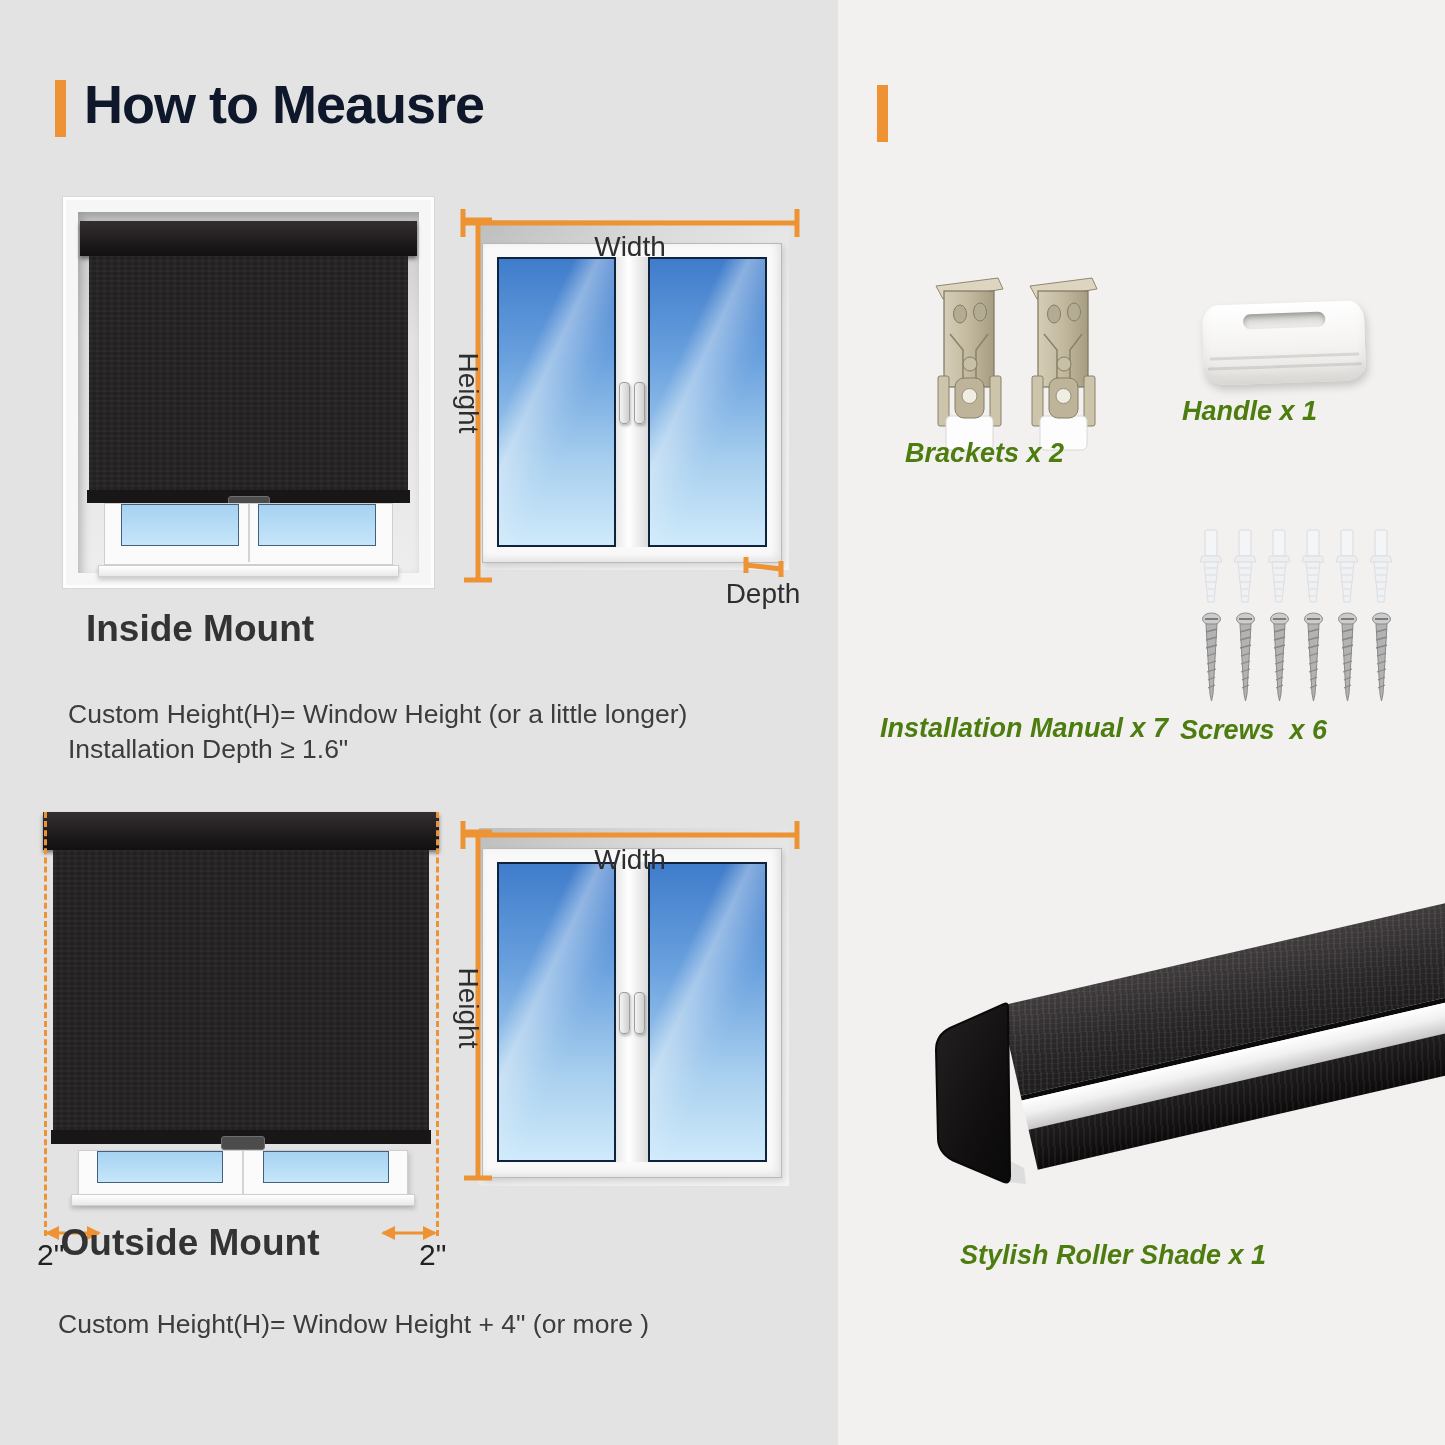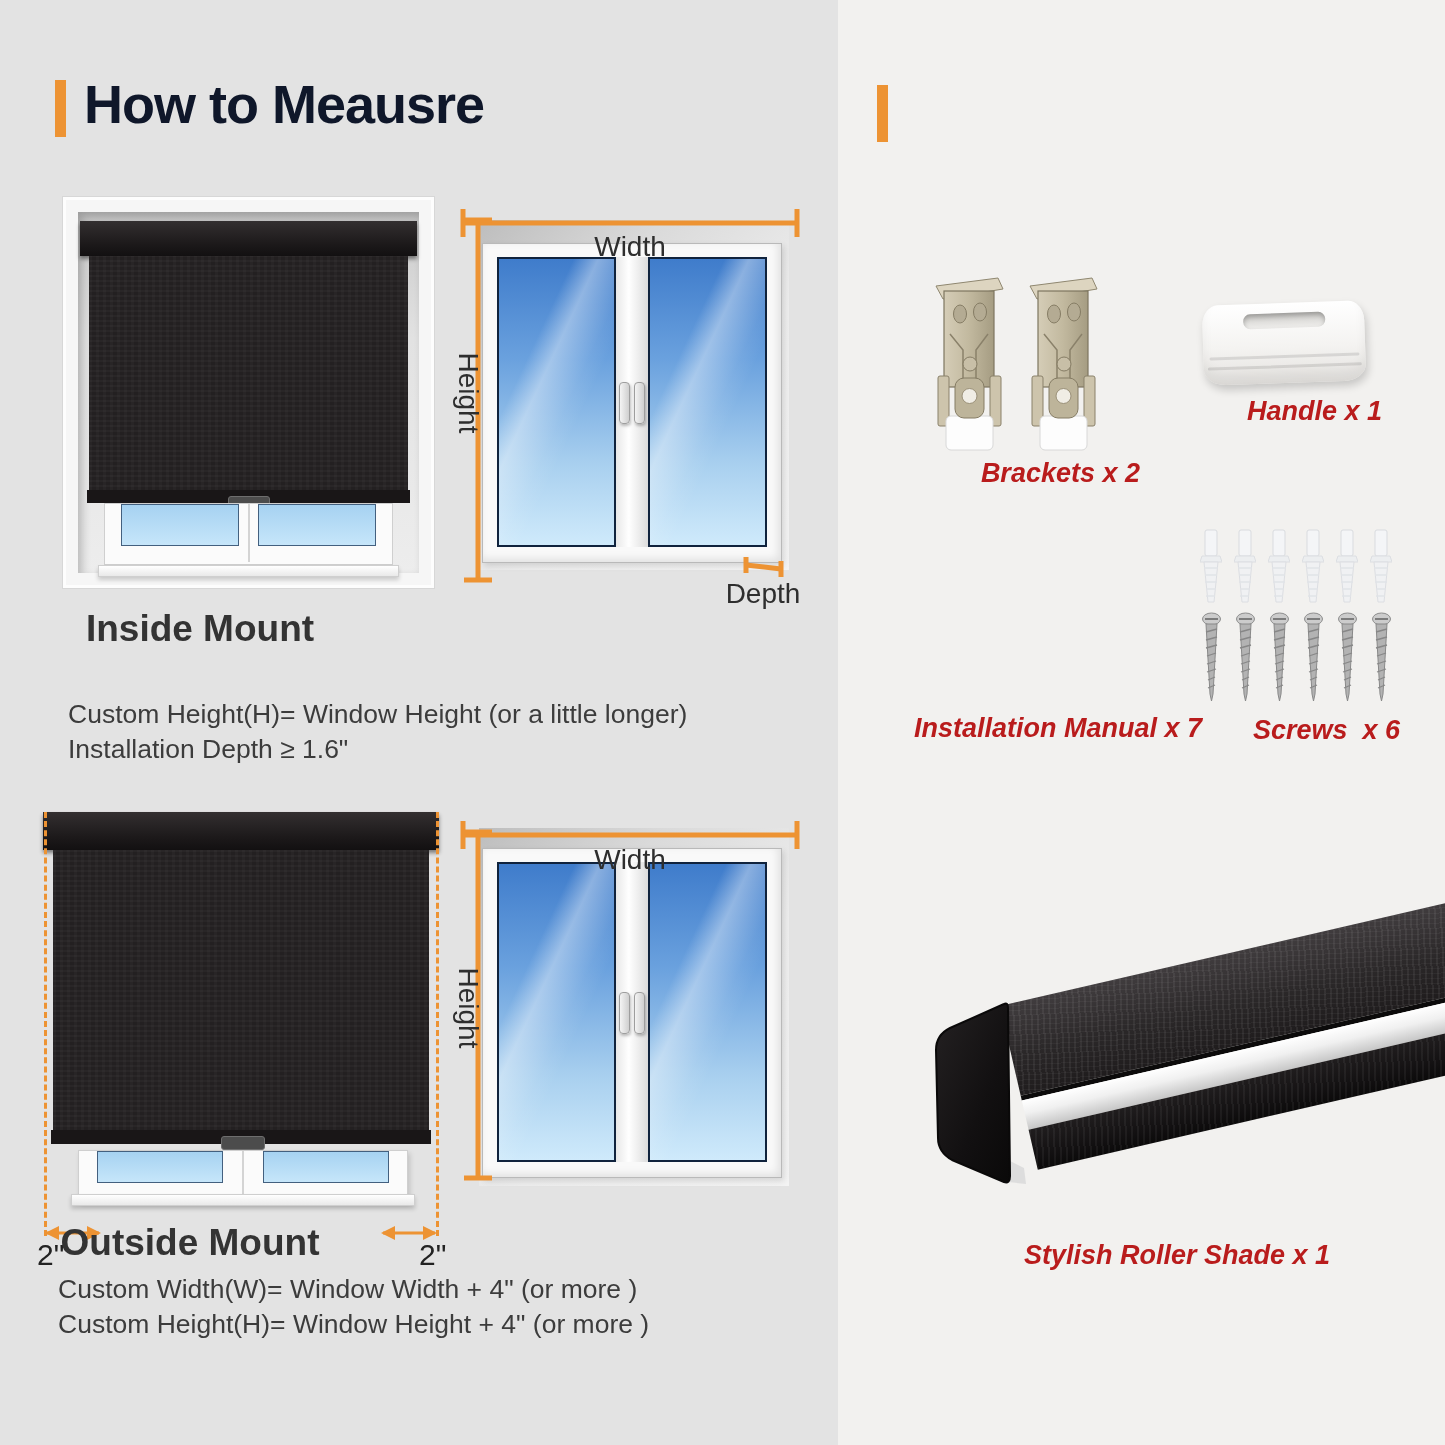--- a/index.html
+++ b/index.html
@@ -11,21 +11,21 @@
   
   .right-panel { left:838px; top:0; width:607px; height:1445px; background:#f2f1ef; }
 
   
   .accent-bar { width:11px; background:#ED9333; }
   .sec-title { font-size:54px; font-weight:700; color:#0f172a; letter-spacing:-1px; white-space:nowrap; }
 
   
   .mount-heading { font-size:37px; font-weight:700; color:#333; text-align:center; }
   .body-line { font-size:26.5px; color:#3c3c3c; line-height:35.5px; white-space:pre-wrap; }
-  .item-label { font-size:27px; font-weight:700; font-style:italic; color:#b91c1c; text-align:right; white-space:pre-wrap; }
+  .item-label { font-size:27px; font-weight:700; font-style:italic; color:#4d7c0f; text-align:left; white-space:pre-wrap; }
   .measure-label { font-size:28px; color:#2e2e2e; white-space:nowrap; }
   .offset-label { font-size:30px; font-weight:400; color:#222; }
 
   
   .reveal { background:linear-gradient(135deg,#bdbdbd,#dadada 28%,#ededed 60%,#f3f3f3); }
   .win-frame { background:#f9f9f9; border:1px solid #b9b9b9; box-shadow:inset -3px -3px 8px rgba(0,0,0,.10), 2px 3px 6px rgba(0,0,0,.12); }
   .pane { border:2px solid #10233d;
           background:linear-gradient(115deg, rgba(255,255,255,0) 30%, rgba(255,255,255,.38) 40%, rgba(255,255,255,.08) 55%, rgba(255,255,255,0) 62%),
                      linear-gradient(180deg,#3f7ccb 0%,#6aa1de 35%,#a9d0ef 72%,#cfeafb 100%); }
   .stile { background:linear-gradient(90deg,#e8e8e8,#ffffff 40%,#dcdcdc); }
@@ -181,21 +181,20 @@
         <line x1="23" y1="32" x2="23" y2="378"></line>
         <line x1="9" y1="32" x2="37" y2="32"></line>
         <line x1="9" y1="378" x2="37" y2="378"></line>
       </g>
     </svg>
     <div class="abs measure-label" style="left:0; top:44px; width:350px; text-align:center;">Width</div>
     <div class="abs measure-label" style="left:-32px; top:192px; width:90px; text-align:center; transform:rotate(90deg);">Height</div>
   </div>
 
   <div class="abs mount-heading" style="left:0; top:1222px; width:380px;">Outside Mount</div>
-  <div class="abs body-line" style="left:58px; top:1272px;">Custom Width(W)= Window Width + 4" (or more )</div>
   <div class="abs body-line" style="left:58px; top:1307px;">Custom Height(H)= Window Height + 4" (or more )</div>
 
   <svg class="abs" style="left:933px; top:276px;" width="74" height="180" viewBox="0 0 74 180">
     <defs>
       <linearGradient id="met" x1="0" y1="0" x2="1" y2="0">
         <stop offset="0" stop-color="#d5cdb7"></stop>
           <stop offset=".5" stop-color="#c2b99f"></stop>
           <stop offset="1" stop-color="#a59c82"></stop>
       </linearGradient>
     </defs>
@@ -217,21 +216,21 @@
     <ellipse cx="27" cy="38" rx="6.5" ry="9" fill="#b4ab93" stroke="#857c64"></ellipse>
     <ellipse cx="47" cy="36" rx="6.5" ry="9" fill="#b4ab93" stroke="#857c64"></ellipse>
     <path d="M17,58 L30,74 L30,108 M55,58 L43,74 L43,108" fill="none" stroke="#8a816a" stroke-width="1.5"></path>
     <circle cx="37" cy="88" r="7" fill="#c8bfa7" stroke="#857c64"></circle>
     <rect x="5" y="100" width="11" height="50" rx="2" fill="#cdc4ac" stroke="#8a816a"></rect>
     <rect x="57" y="100" width="11" height="50" rx="2" fill="#cdc4ac" stroke="#8a816a"></rect>
     <rect x="13" y="140" width="47" height="34" rx="5" fill="#fdfdfd" stroke="#d8d8d8"></rect>
     <rect x="22" y="102" width="29" height="40" rx="9" fill="#bdb49a" stroke="#857c64"></rect>
     <circle cx="36.5" cy="120" r="7.5" fill="#f0ede5" stroke="#9a9078"></circle>
   </svg>
-  <div class="abs item-label" style="left:905px; top:458px; width:235px;">Brackets x 2</div>
+  <div class="abs item-label" style="left:905px; top:438px; width:235px;">Brackets x 2</div>
 
   <div class="abs handle-body" style="left:1203px; top:303px; width:162px; height:80px; transform:rotate(-2deg);">
     <div class="abs handle-slot" style="left:41px; top:10px; width:82px; height:15px;"></div>
     <div class="abs handle-ridge" style="left:6px; right:6px; top:52px;"></div>
     <div class="abs handle-ridge" style="left:4px; right:4px; top:62px;"></div>
   </div>
   <div class="abs item-label" style="left:1182px; top:396px; width:200px;">Handle x 1</div>
 
   <div class="abs item-label" style="left:880px; top:713px; width:322px;">Installation Manual x 7</div>
 

